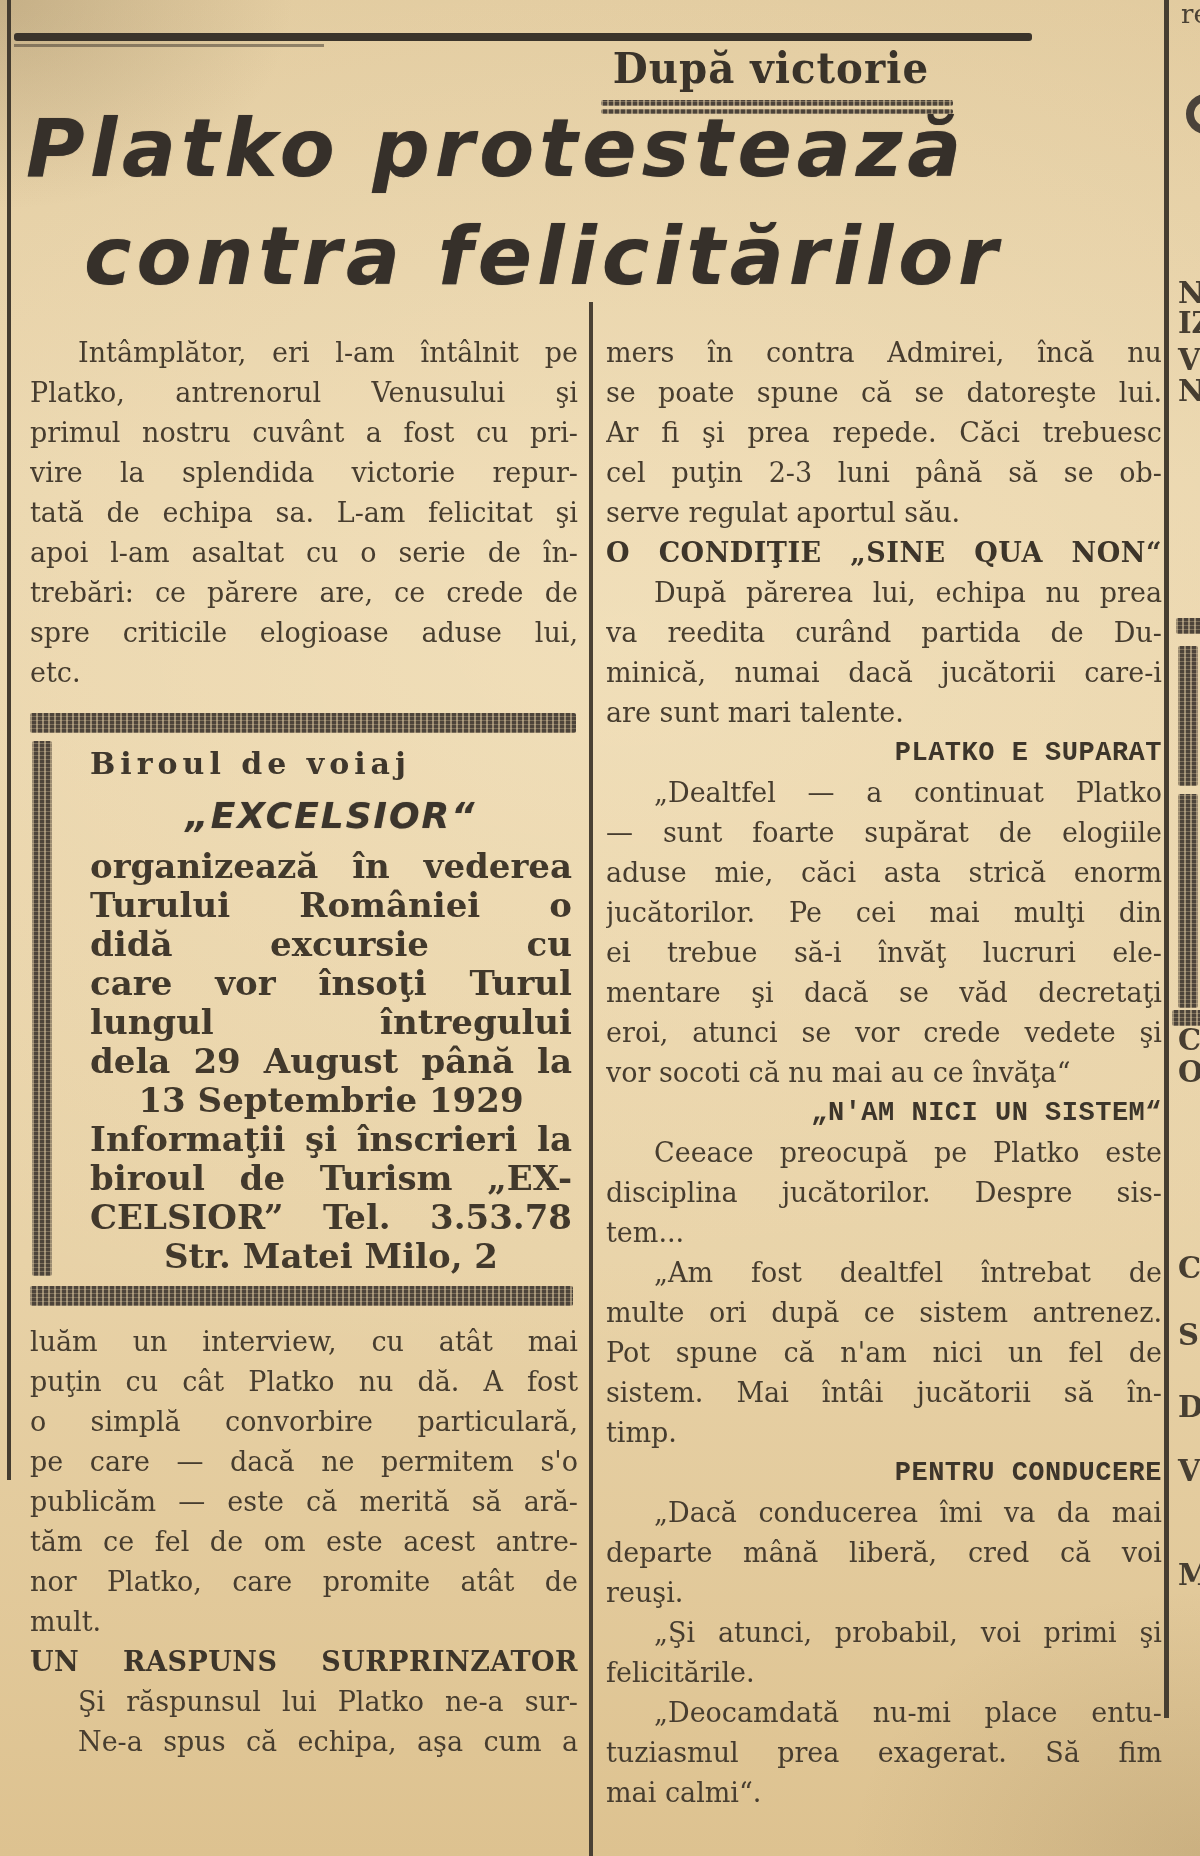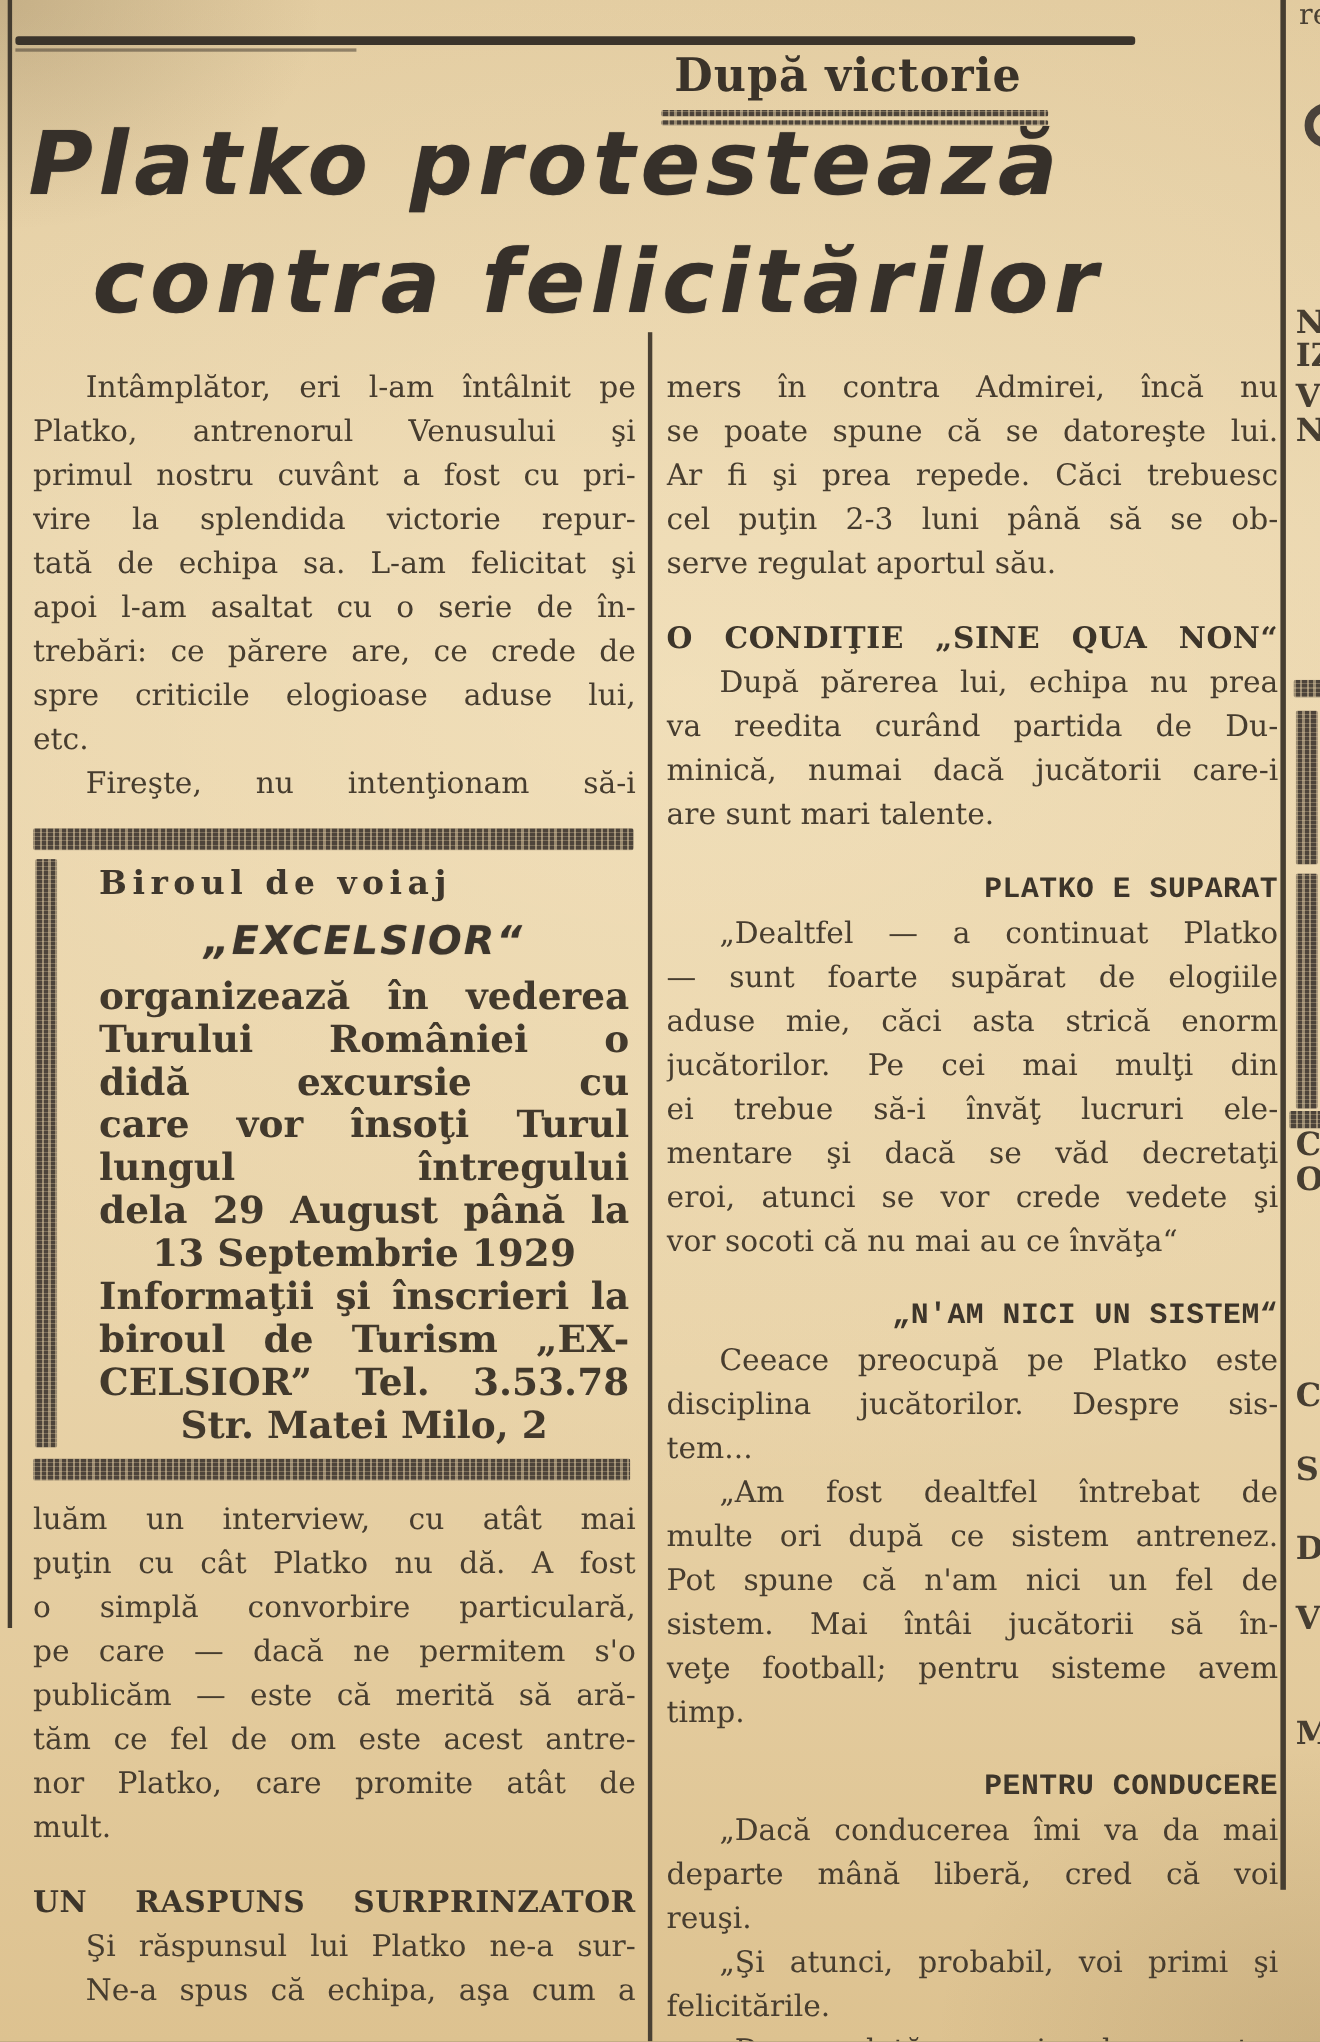--- a/index.html
+++ b/index.html
@@ -39,21 +39,21 @@
   }
   
   .col{position:absolute;top:333px;font-size:27px;color:#473d2f;}
   #left-col{left:30px;width:548px;}
   #right-col{left:606px;width:556px;}
   .ln{height:40px;line-height:40px;text-align:justify;text-align-last:justify;overflow:hidden;}
   .ind{text-indent:48px;}
   .last-left{text-align-last:left;}
   .last-center{text-align-last:center;}
   .last-justify{text-align-last:justify;}
-  .bh{font-weight:bold;font-size:27px;height:40px;line-height:40px;color:#3d352a;letter-spacing:.5px;margin-top:28px;}
+  .bh{font-weight:bold;font-size:27px;height:40px;line-height:40px;color:#3d352a;letter-spacing:.5px;}
   .bh.spread{text-align:justify;text-align-last:justify;}
   .bh.center{text-align:right;font-family:Liberation Mono, monospace;}
   
   #ad{position:relative;margin:20px 0 16px 0;padding:30px 6px 30px 60px;}
   #ad-bar-top{position:absolute;left:0;right:2px;top:0;height:20px;}
   #ad-bar-bottom{position:absolute;left:0;right:5px;bottom:0;height:20px;}
   #ad-bar-left{position:absolute;left:2px;top:28px;bottom:30px;width:20px;}
   .ad-kicker{text-align:left;font-weight:bold;font-size:30px;letter-spacing:5px;height:42px;line-height:42px;color:#3f372c;}
   .ad-brand{text-align:center;font-family:"DejaVu Sans",sans-serif;font-style:italic;font-weight:bold;
     font-size:36px;letter-spacing:2px;height:62px;line-height:62px;color:#3c352c;text-shadow:0 0 1px rgba(60,53,44,.5);}
@@ -91,21 +91,20 @@
     <div>
         <div class="ln ind">Intâmplător, eri l-am întâlnit pe</div>
         <div class="ln">Platko, antrenorul Venusului şi</div>
         <div class="ln">primul nostru cuvânt a fost cu pri-</div>
         <div class="ln">vire la splendida victorie repur-</div>
         <div class="ln">tată de echipa sa. L-am felicitat şi</div>
         <div class="ln">apoi l-am asaltat cu o serie de în-</div>
         <div class="ln">trebări: ce părere are, ce crede de</div>
         <div class="ln">spre criticile elogioase aduse lui,</div>
         <div class="ln last-left">etc.</div>
-        <div class="ln ind last-justify">Fireşte, nu intenţionam să-i</div>
       </div>
 
     <div id="ad">
       <div class="rough" id="ad-bar-top"></div>
       <div class="rough" id="ad-bar-left"></div>
       <div class="rough" id="ad-bar-bottom"></div>
       <div class="ad-kicker">Biroul de voiaj</div>
       <div class="ad-brand">„EXCELSIOR“</div>
       <div>
           <div class="ln">organizează în vederea</div>
@@ -167,21 +166,20 @@
       </div>
     <div class="bh center">„N'AM NICI UN SISTEM“</div>
     <div>
         <div class="ln ind">Ceeace preocupă pe Platko este</div>
         <div class="ln">disciplina jucătorilor. Despre sis-</div>
         <div class="ln last-left">tem...</div>
         <div class="ln ind">„Am fost dealtfel întrebat de</div>
         <div class="ln">multe ori după ce sistem antrenez.</div>
         <div class="ln">Pot spune că n'am nici un fel de</div>
         <div class="ln">sistem. Mai întâi jucătorii să în-</div>
-        <div class="ln">veţe football; pentru sisteme avem</div>
         <div class="ln last-left">timp.</div>
       </div>
     <div class="bh center">PENTRU CONDUCERE</div>
     <div>
         <div class="ln ind">„Dacă conducerea îmi va da mai</div>
         <div class="ln">departe mână liberă, cred că voi</div>
         <div class="ln last-left">reuşi.</div>
         <div class="ln ind">„Şi atunci, probabil, voi primi şi</div>
         <div class="ln last-left">felicitările.</div>
         <div class="ln ind">„Deocamdată nu-mi place entu-</div>

